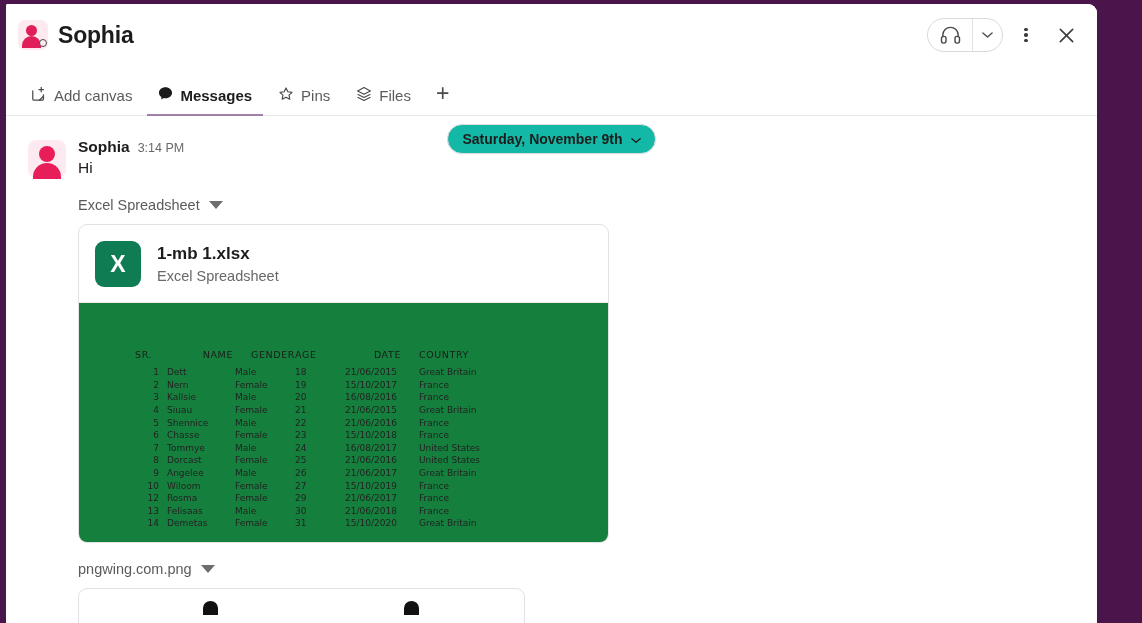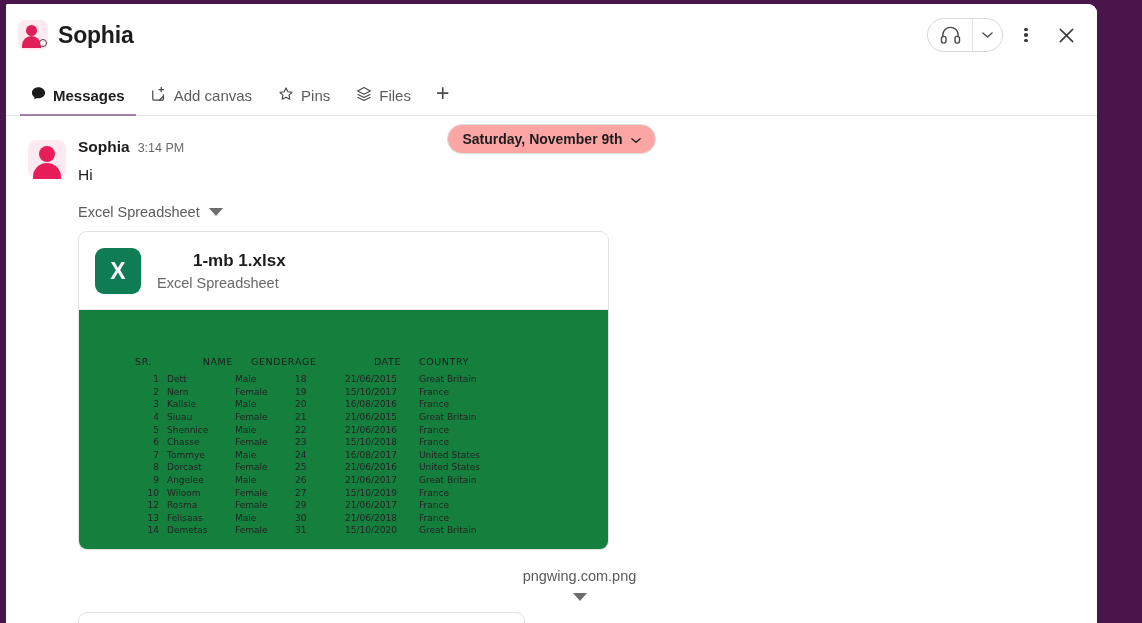--- a/index.html
+++ b/index.html
@@ -127,21 +127,21 @@
     top: 8px; left: 0; right: 0;
     display: flex; justify-content: center;
     z-index: 5;
   }
   #date-pill {
     display: flex; align-items: center; gap: 8px;
     height: 30px;
     padding: 0 14px;
     border: 1px solid #e0dde0;
     border-radius: 15px;
-    background: #fca5a5;
+    background: #14b8a6;
     font-size: 14px; font-weight: bold; color: #1d1c1d;
     cursor: pointer;
     box-shadow: 0 1px 1px rgba(0,0,0,.03);
   }
   #msg-scroll { position: absolute; inset: 0; padding: 22px 0 0 0; }
 
   .message { display: flex; padding: 0 16px 0 22px; }
   .avatar-lg {
     width: 38px; height: 38px; border-radius: 8px;
     background: #fdeaf1; position: relative; flex: 0 0 38px;
@@ -153,21 +153,21 @@
   }
   .avatar-lg .body {
     position: absolute; left: 5px; top: 23px;
     width: 28px; height: 16px;
     border-radius: 14px 14px 0 0; background: #e81e5a;
   }
   .msg-body { margin-left: 12px; flex: 1; min-width: 0; }
   .msg-head { display: flex; align-items: baseline; gap: 8px; }
   .msg-author { font-size: 15.5px; font-weight: bold; color: #1d1c1d; }
   .msg-time { font-size: 12.5px; color: #69696b; }
-  .msg-text { font-size: 15.5px; color: #1d1c1d; margin-top: 10px; }
+  .msg-text { font-size: 15.5px; color: #1d1c1d; margin-top: 3px; }
 
   .attach-label {
     display: flex; align-items: center; gap: 9px;
     margin-top: 20px;
     font-size: 14.5px; color: #5b5b5b;
     cursor: pointer;
   }
   .tri-down {
     width: 0; height: 0;
     border-left: 7px solid transparent;
@@ -192,21 +192,21 @@
   }
   .xls-icon {
     width: 46px; height: 46px;
     border-radius: 9px;
     background: #107c53;
     color: #fff;
     display: flex; align-items: center; justify-content: center;
     font-size: 23px; font-weight: bold;
     flex: 0 0 46px;
   }
-  .file-name { font-size: 17px; font-weight: bold; color: #1d1c1d; margin-left: 36px; }
+  .file-name { font-size: 17px; font-weight: bold; color: #1d1c1d; }
   .file-type { font-size: 14.5px; color: #686868; margin-top: 4px; }
 
   .sheet-preview {
     padding: 46px 0 12px 0;
     background: #15803d;
   }
   table.sheet {
     border-collapse: collapse;
     margin-left: 38px;
     font-family: "DejaVu Sans", sans-serif;
@@ -225,21 +225,21 @@
   .c-dt  { width: 62px; text-align: left; font-size: 7.6px; color:#333; }
   .c-co  { padding-left: 12px !important; text-align: left; font-size: 7.6px; color:#3a3a3a; }
   th.c-sr { text-align: left; padding-left: 18px !important; }
   th.c-nm { text-align: right; padding-right: 2px !important; }
   th.c-gd { text-align: right; }
   th.c-ag { text-align: left; }
   th.c-dt { text-align: right; padding-right: 6px !important; }
   th.c-co { text-align: left; padding-left: 12px !important; }
 
   
-  .img-attach-label { margin-top: 18px; flex-direction: column; }
+  .img-attach-label { margin-top: 18px; }
   .img-card-peek {
     margin-top: 11px;
     width: 447px; height: 60px;
     border: 1px solid #e3e1e3;
     border-radius: 9px;
     background: #fff;
     position: relative;
     overflow: hidden;
   }
   .peek-shape {
@@ -289,37 +289,37 @@
         </div>
         <div class="icon-btn">
           <svg width="19" height="19" viewBox="0 0 20 20" fill="none" stroke="#3d3d3d" stroke-width="1.7" stroke-linecap="round">
               <path d="M3.5 3.5L16.5 16.5M16.5 3.5L3.5 16.5"></path>
             </svg>
         </div>
       </div>
     </div>
 
     <div id="tabs">
-      <div class="tab active">
-        <span>
-          <svg width="15" height="15" viewBox="0 0 16 16">
-              <path d="M8 1.2C4 1.2 1 3.8 1 7.1c0 1.9 1 3.5 2.6 4.6v2.7l2.6-1.5c.6.1 1.2.2 1.8.2 4 0 7-2.6 7-5.9S12 1.2 8 1.2z" fill="#1d1c1d"></path>
-            </svg>
-        </span>
-        <span>Messages</span>
-      </div>
       <div class="tab">
         <span>
           <svg width="16" height="16" viewBox="0 0 18 18" fill="none" stroke="#4a4a4a" stroke-width="1.4" stroke-linecap="round" stroke-linejoin="round">
             <path d="M2 5.5v9a1.5 1.5 0 001.5 1.5h9a1.5 1.5 0 001.5-1.5V10"></path>
             <path d="M9.5 16L14 11.5"></path>
             <path d="M11.5 1.5v5M9 4h5"></path>
           </svg>
         </span>
         <span>Add canvas</span>
+      </div>
+      <div class="tab active">
+        <span>
+          <svg width="15" height="15" viewBox="0 0 16 16">
+              <path d="M8 1.2C4 1.2 1 3.8 1 7.1c0 1.9 1 3.5 2.6 4.6v2.7l2.6-1.5c.6.1 1.2.2 1.8.2 4 0 7-2.6 7-5.9S12 1.2 8 1.2z" fill="#1d1c1d"></path>
+            </svg>
+        </span>
+        <span>Messages</span>
       </div>
       <div class="tab">
         <span>
           <svg width="16" height="16" viewBox="0 0 18 18" fill="none" stroke="#4a4a4a" stroke-width="1.3" stroke-linejoin="round">
             <path d="M9 2.2l2.1 4.3 4.7.6-3.4 3.2.9 4.6L9 12.7l-4.3 2.2.9-4.6L2.2 7.1l4.7-.6z"></path>
           </svg>
         </span>
         <span>Pins</span>
       </div>
       <div class="tab">

